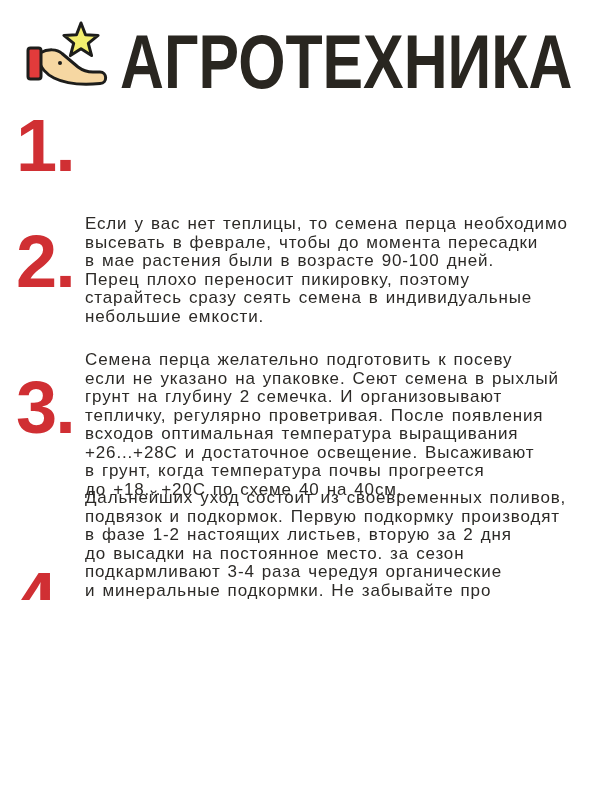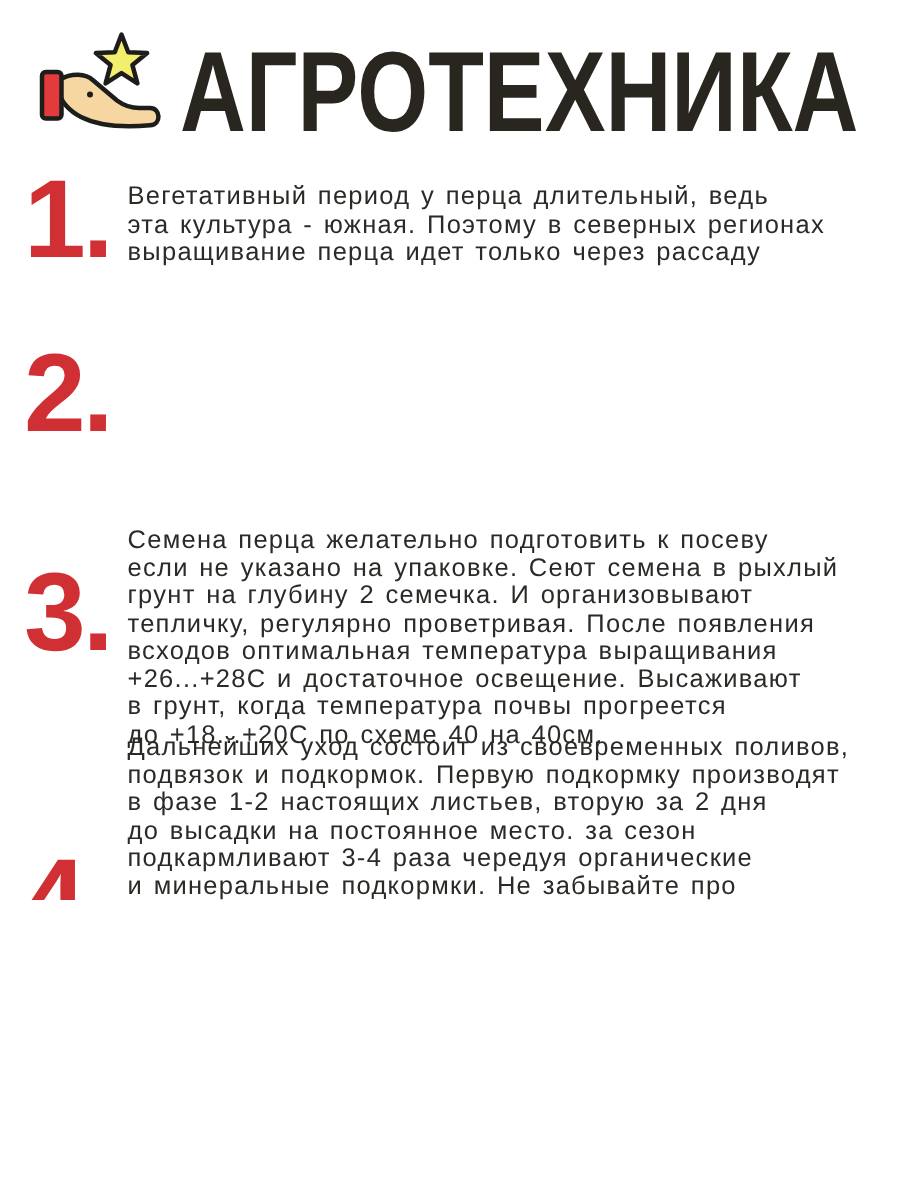--- a/index.html
+++ b/index.html
@@ -59,25 +59,28 @@
     <polygon points="57,3 61.5,14.8 74.1,15.4 64.3,23.4 67.6,35.6 57,28.7 46.4,35.6 49.7,23.4 39.9,15.4 52.5,14.8" fill="#f3ee6e" stroke="#1d1d1b" stroke-width="3" stroke-linejoin="round"></polygon>
     <g>
       <path d="M16,33 C24,28.5 33,29 38,33.5 L54,47 C58,50 63,52 69,52 L76,52 C83,52 84,63 76,63.5 C60,65 42,64 30,58 C22,54 16,47 16,42 Z" fill="#f6d7a2" stroke="#1d1d1b" stroke-width="3" stroke-linejoin="round"></path>
       <rect x="4" y="28" width="13" height="31" rx="2.5" fill="#e23b3b" stroke="#1d1d1b" stroke-width="3"></rect>
       <circle cx="36" cy="43" r="2" fill="#1d1d1b"></circle>
     </g>
   </svg>
   <h1 class="title">АГРОТЕХНИКА</h1>
 
   <div class="num num1">1.</div>
-  <p class="body t1">Вегетативный период у перца длительный, ведь
-эта культура - южная. Поэтому в северных регионах
-выращивание перца идет только через рассаду</p>
 
   <div class="num num2">2.</div>
+  <p class="body t2">Если у вас нет теплицы, то семена перца необходимо
+высевать в феврале, чтобы до момента пересадки
+в мае растения были в возрасте 90-100 дней.
+Перец плохо переносит пикировку, поэтому
+старайтесь сразу сеять семена в индивидуальные
+небольшие емкости.</p>
 
   <div class="num num3">3.</div>
   <p class="body t3">Семена перца желательно подготовить к посеву
 если не указано на упаковке. Сеют семена в рыхлый
 грунт на глубину 2 семечка. И организовывают
 тепличку, регулярно проветривая. После появления
 всходов оптимальная температура выращивания
 +26...+28С и достаточное освещение. Высаживают
 в грунт, когда температура почвы прогреется
 до +18...+20С по схеме 40 на 40см.</p>

